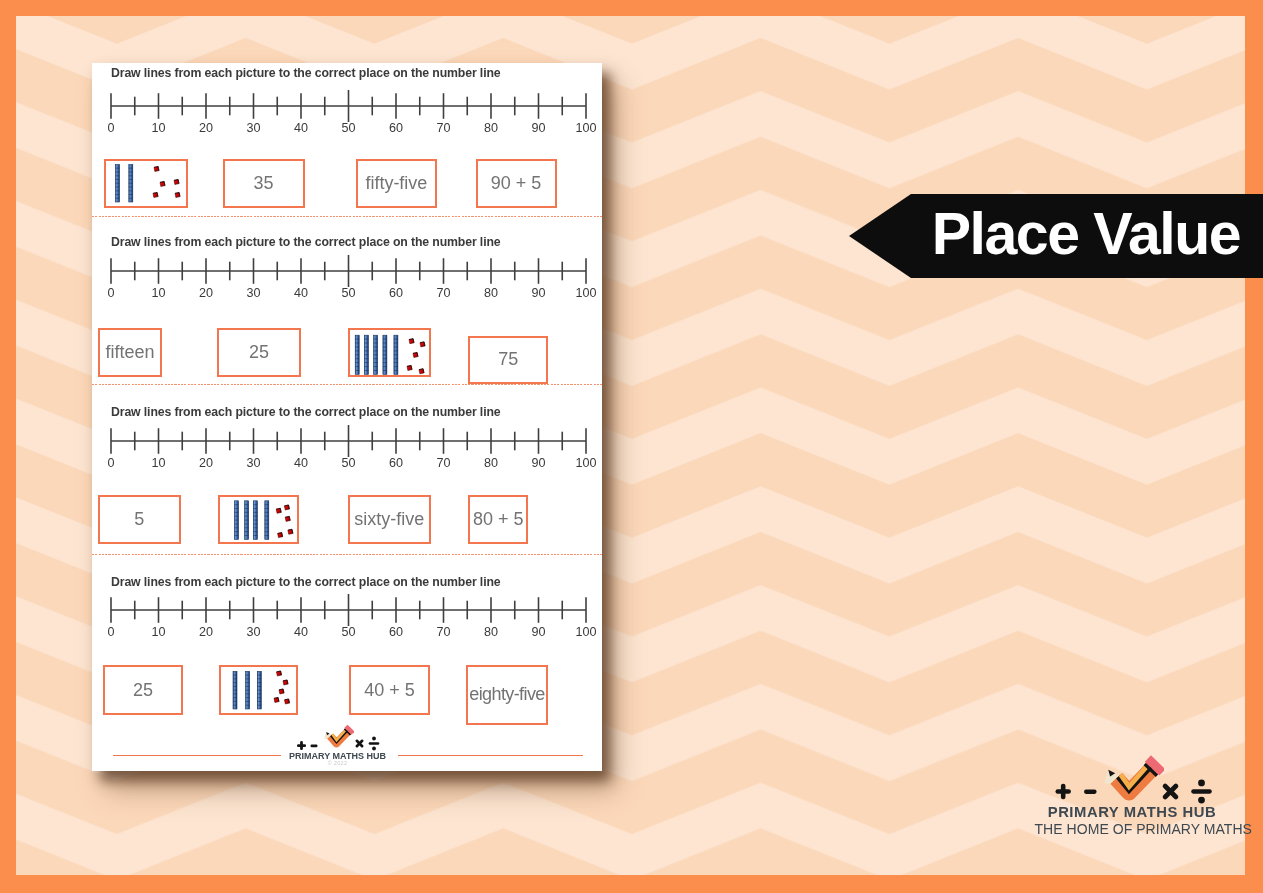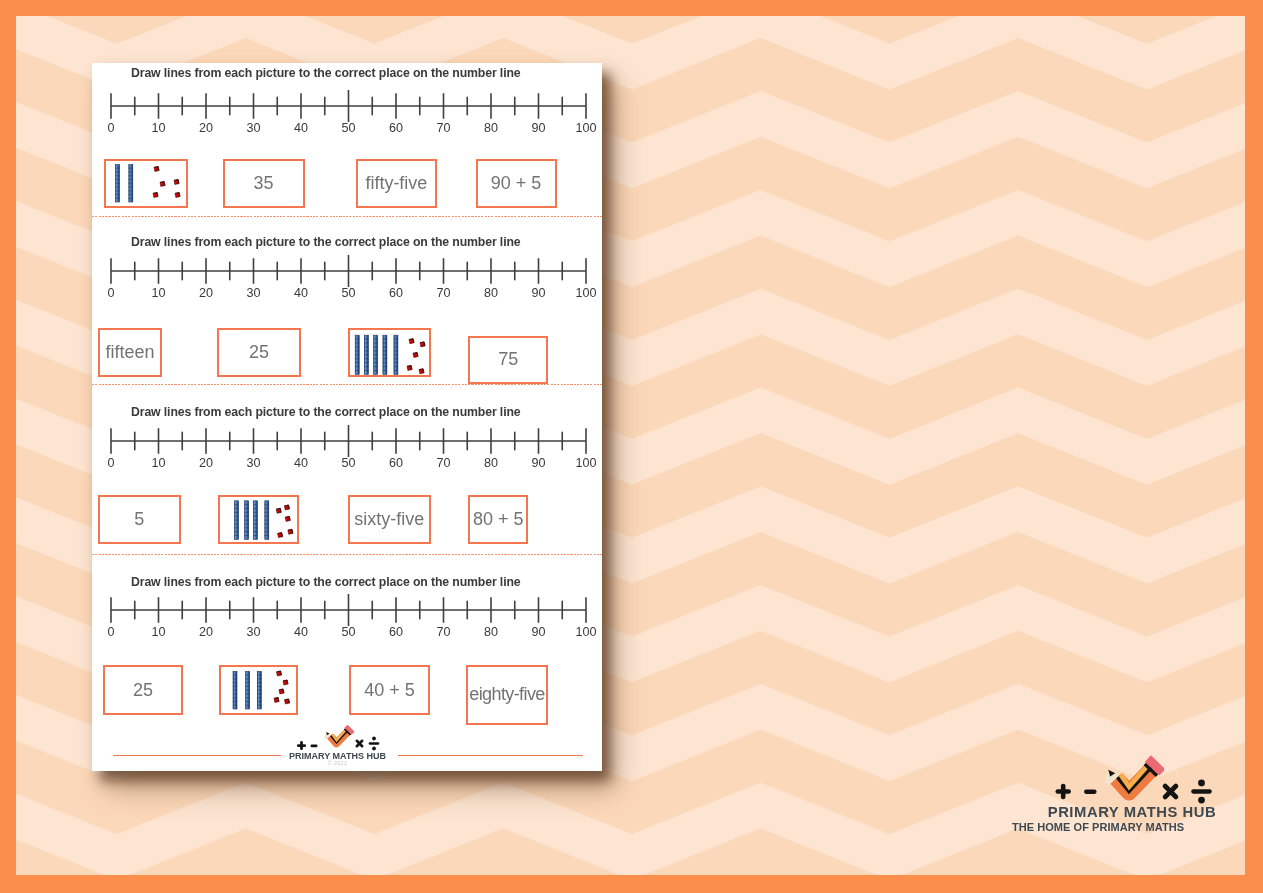--- a/index.html
+++ b/index.html
@@ -1,19 +1,19 @@
 <!DOCTYPE html>
 <html><head><meta charset="utf-8">
 <style>
 * { margin:0; padding:0; box-sizing:border-box; }
 html,body { width:1263px; height:893px; overflow:hidden; font-family:"Liberation Sans",sans-serif; }
 #canvas { position:relative; width:1263px; height:893px; background:#FB8E4D; }
 .page { position:absolute; left:91.5px; top:62.5px; width:510px; height:708px; background:#FFFFFF;
   box-shadow: 8px 10px 12px rgba(94,62,38,0.78), 14px 19px 26px rgba(130,95,65,0.45); }
-.wtitle { position:absolute; left:19.5px; font-weight:bold; font-size:12.3px; letter-spacing:-0.13px; color:#3B3B3B; white-space:nowrap;margin-left:20px; }
+.wtitle { position:absolute; left:19.5px; font-weight:bold; font-size:12.3px; letter-spacing:-0.13px; color:#3B3B3B; white-space:nowrap; }
 .abox { position:absolute; border:2px solid #F3764E; background:#fff; display:flex; align-items:center; justify-content:center; overflow:hidden; }
 .btxt { font-size:18px; color:#737373; letter-spacing:0px; white-space:nowrap; }
 .sep { position:absolute; left:0; width:510px; height:1.3px; background:repeating-linear-gradient(90deg,#F7906C 0px,#F7906C 2.1px,rgba(255,255,255,0) 2.1px,rgba(255,255,255,0) 3.3px); }
 .banner { position:absolute; background:#0D0D0D; }
 .btext { width:100%; text-align:right; color:#FFFFFF; font-weight:bold; white-space:nowrap; margin-top:-2.5px; }
 </style></head>
 <body>
 <div id="canvas">
 
 <svg width="1263" height="893" viewBox="0 0 1263 893" style="position:absolute;left:0;top:0">
@@ -573,20 +573,23 @@
           </g>
 </g>
       </svg>
 
 <div style="position:absolute;left:0;top:688.5px;width:492px;text-align:center;font-weight:bold;font-size:9px;letter-spacing:0px;color:#3E4850">PRIMARY MATHS HUB</div>
 
 <div style="position:absolute;left:0;top:697.5px;width:492px;text-align:center;font-size:5.5px;letter-spacing:0.3px;color:#C9C9C9">© 2022</div>
 </div>
 
 
+<div class="banner" style="left:849px;top:194px;width:414px;height:84px;clip-path:polygon(0 50%,62px 0,100% 0,100% 100%,62px 100%)">
+<div class="btext" style="font-size:59px;letter-spacing:-1.5px;line-height:84px;padding-right:23px">Place Value</div>
+    </div>
 
 
 <svg style="position:absolute;left:1102px;top:746px" width="62" height="56" viewBox="0 0 62 56">
       <path d="M 5.5 26 L 17 29 L 10.5 38.5 L 2.5 37 Z" fill="#F0E6D0"></path>
       <path d="M 6.3 23.8 L 13.2 27.2 L 8.1 30.4 Z" fill="#141414"></path>
       <path d="M 14.29 32.38 L 27.00 46.50 L 55.62 16.86" fill="none" stroke="#EE7B40" stroke-width="16.0" stroke-linejoin="round" stroke-linecap="butt"></path>
       <path d="M 16.22 30.64 L 27.05 43.87 L 53.75 15.06" fill="none" stroke="#141414" stroke-width="5.6" stroke-linejoin="miter" stroke-miterlimit="8"></path>
       <path d="M 18.52 28.57 L 27.10 40.74 L 51.52 12.90" fill="none" stroke="#F6AF4A" stroke-width="4.6" stroke-linejoin="miter" stroke-miterlimit="8"></path>
       <polygon points="41.59,19.16 43.95,16.71 56.18,28.52 53.82,30.97" fill="#141414"></polygon>
       <polygon points="42.87,15.67 48.98,9.34 63.37,23.23 57.26,29.56" fill="#ED6A75"></polygon>
@@ -609,13 +612,13 @@
 <g transform="translate(45.5,21.5)">
           <rect x="-10.3" y="-2.2" width="20.6" height="4.4" rx="2.1"></rect>
           <circle cx="0" cy="-8.6" r="3.4"></circle>
           <circle cx="0" cy="8.6" r="3.4"></circle>
         </g>
 </g>
     </svg>
 
 <div style="position:absolute;left:1012px;top:803.5px;width:240px;text-align:center;font-weight:bold;font-size:14.8px;letter-spacing:0.55px;color:#3E4850">PRIMARY MATHS HUB</div>
 
-<div style="position:absolute;left:1012px;top:820.5px;width:240px;text-align:left;font-weight:bold;font-size:11px;letter-spacing:0.05px;color:#3E4850">THE HOME OF PRIMARY MATHS</div>
+<div style="position:absolute;left:1012px;top:820.5px;width:240px;text-align:right;font-weight:normal;font-size:14px;letter-spacing:0.05px;color:#3E4850">THE HOME OF PRIMARY MATHS</div>
 </div>
 </body></html>

